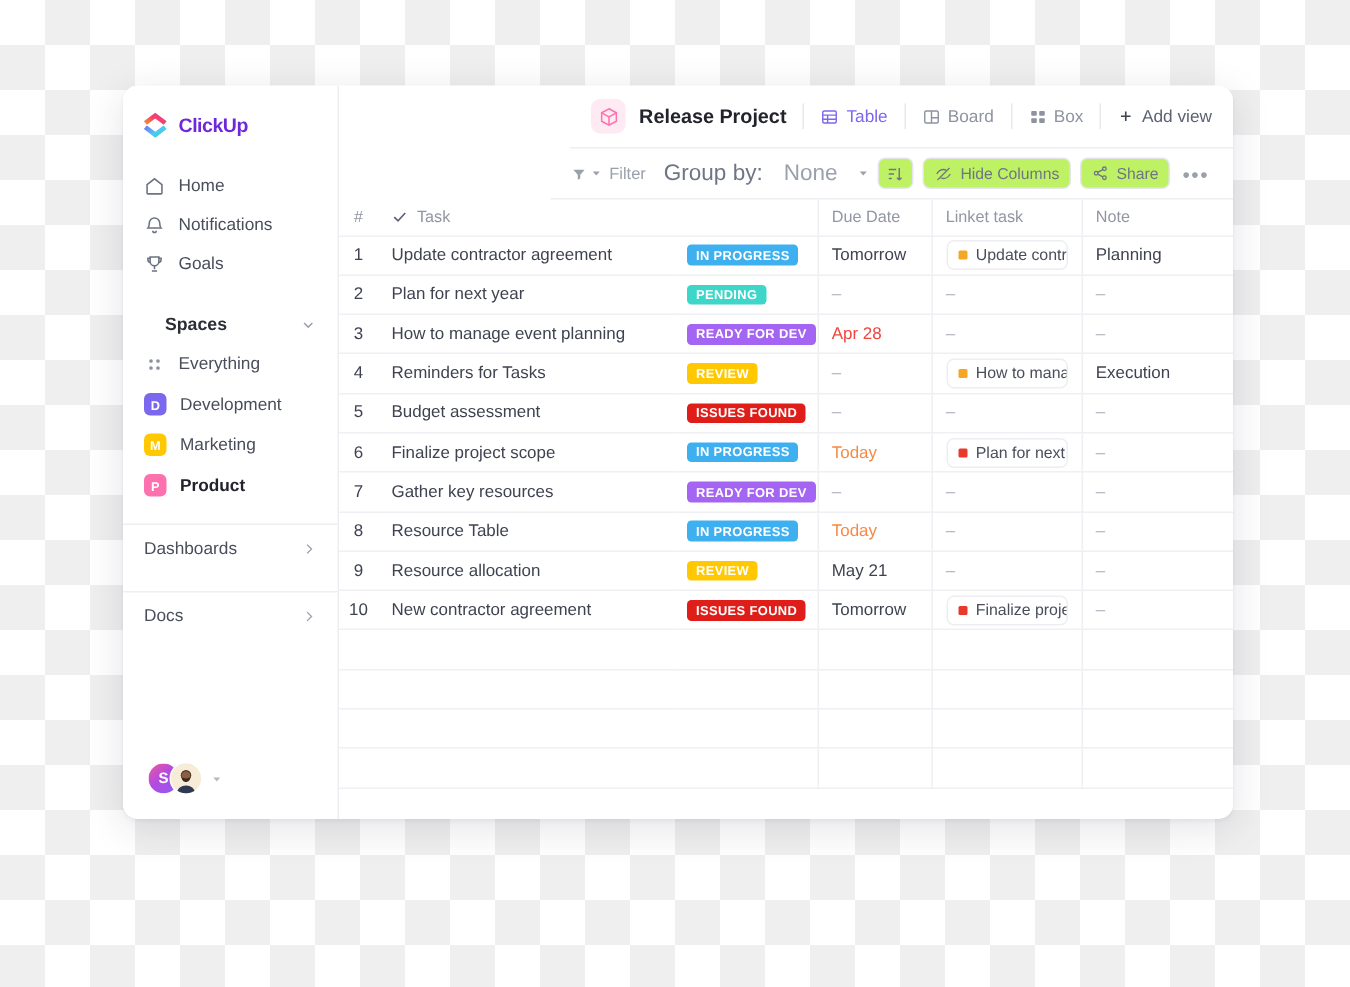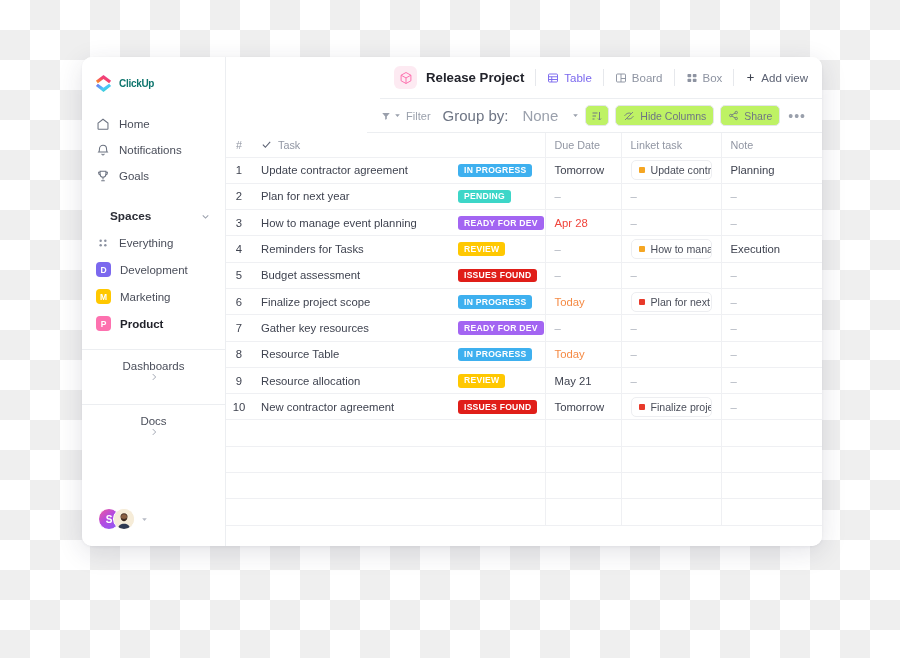--- a/index.html
+++ b/index.html
@@ -38,21 +38,21 @@
     display: flex;
     flex-direction: column;
     position: relative;
     flex: 0 0 144px;
   }
   .brand {
     display: flex; align-items: center; gap: 6px;
     padding: 17px 0 14px 12px;
   }
   .brand-mark { width: 19px; height: 19px; display:block; }
-  .brand-name { font-size: 10px; font-weight: 700; color: #0f766e; letter-spacing: -0.3px; }
+  .brand-name { font-size: 13px; font-weight: 700; color: #6d28d9; letter-spacing: -0.3px; }
 
   .nav-top { padding: 4px 0 0 0; }
   .nav-item {
     display: flex; align-items: center; gap: 9px;
     padding: 6px 0 6px 14px;
     font-size: 11.5px; color: #4a4e5a; cursor: pointer;
   }
   .nav-ic { width: 14px; height: 14px; flex: 0 0 14px; display:block; color:#6b7280; }
 
   .section-head {
@@ -73,21 +73,21 @@
     border-radius: 4px; color: #fff;
     font-size: 8.5px; font-weight: 700;
     display: flex; align-items: center; justify-content: center;
   }
   .dots-ic { width: 14px; height: 14px; flex:0 0 14px; color:#8b91a0; }
 
   .divider { height: 1px; background: #eceef1; margin: 12px 0 0 0; }
   .foot-item {
     display: flex; align-items: center; justify-content: space-between;
     padding: 10px 14px 10px 14px;
-    font-size: 11.5px; color: #4a4e5a; cursor: pointer; flex-direction: column;
+    font-size: 11.5px; color: #4a4e5a; cursor: pointer;
   }
   .chev-r { width: 10px; height: 10px; color: #9aa0ac; }
 
   .sidebar-bottom {
     margin-top: auto;
     padding: 0 0 16px 16px;
     display: flex; align-items: center;
   }
   .av {
     width: 22px; height: 22px; border-radius: 50%;

